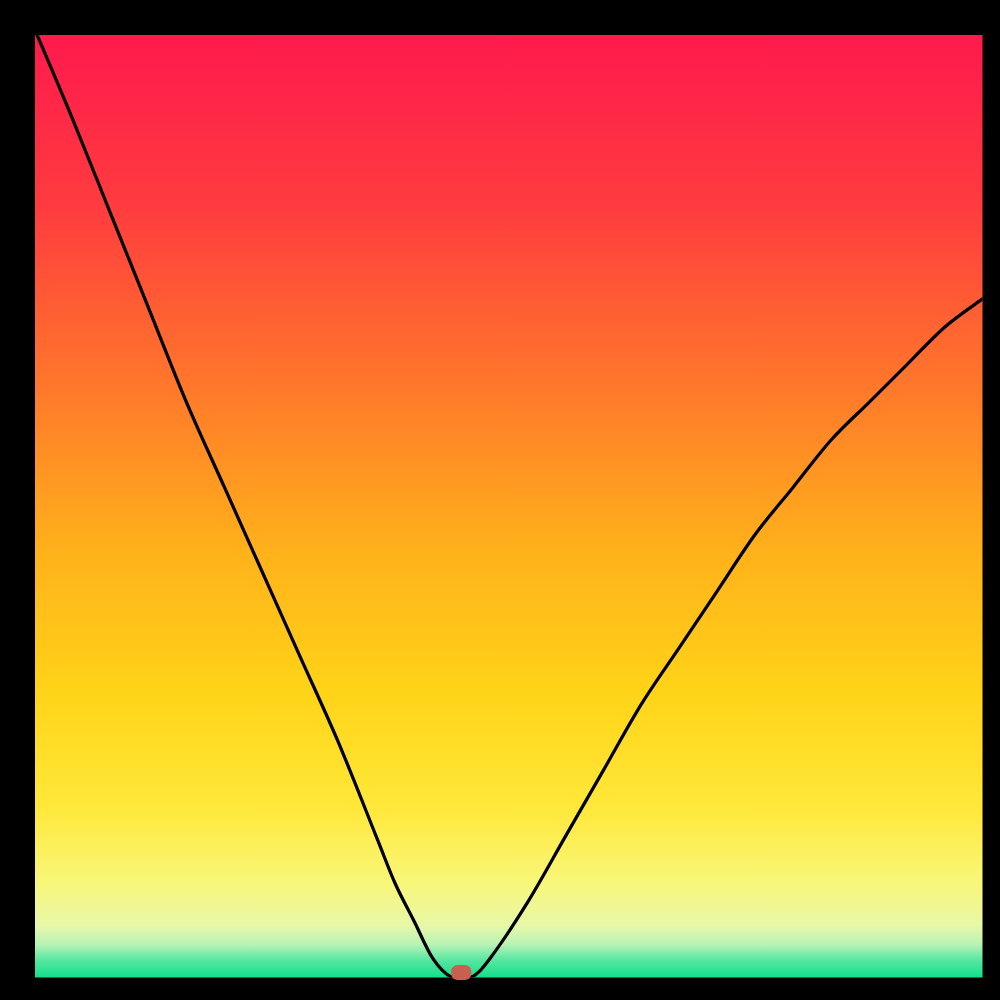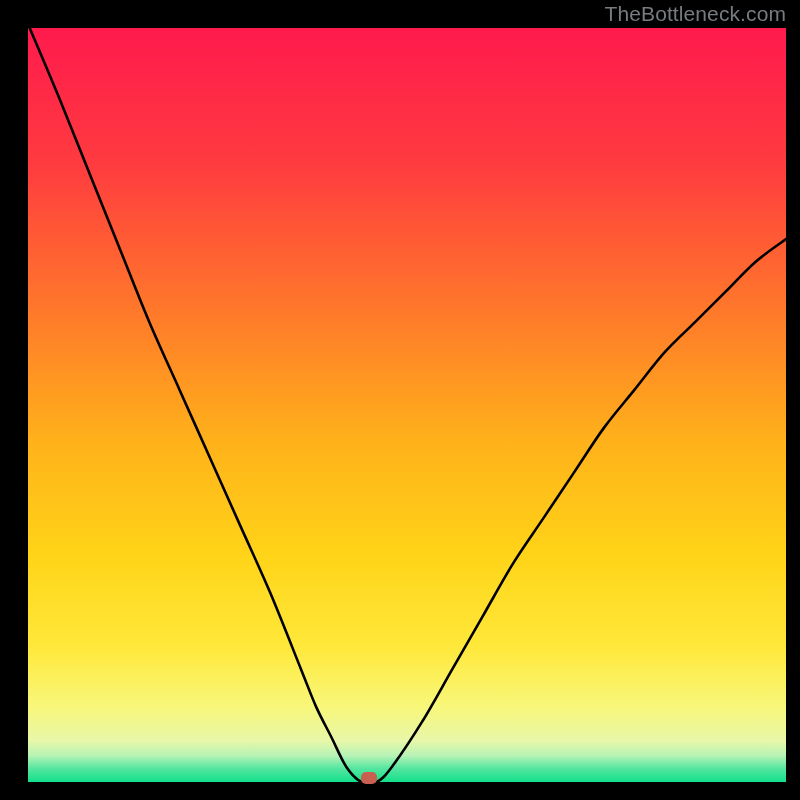--- a/index.html
+++ b/index.html
@@ -49,21 +49,20 @@
     width: 16px;
     height: 12px;
     border-radius: 5px;
     transform: translate(-50%, -50%);
   }
 </style>
 </head>
 <body>
 <div class="frame">
 
-  <div class="attribution">TheBottleneck.com</div>
 
   <div class="plot" id="plot" style="left: 28px; top: 28px; width: 758px; height: 754px;">
     <div class="gradient" id="gradient" style="background: linear-gradient(rgb(255, 26, 77) 0%, rgb(255, 59, 63) 18%, rgb(255, 122, 42) 38%, rgb(255, 178, 26) 55%, rgb(255, 212, 24) 70%, rgb(255, 232, 58) 82%, rgb(248, 247, 122) 90%, rgb(232, 247, 168) 94.5%, rgb(183, 243, 181) 96.5%, rgb(85, 230, 160) 98.2%, rgb(18, 224, 138) 100%);"></div>
     <svg class="curve" id="curveSvg" width="758" height="754" viewBox="0 0 758 754">
       <path id="curvePath" fill="none" stroke="#000000" stroke-width="2.6" stroke-linecap="round" d="M 0 -4 C 5.053333333333334 7.976666666666668, 20.21333333333333 43.31666666666668, 30.32 67.86000000000001 C 40.42666666666667 92.40333333333335, 50.53333333333333 118.12666666666665, 60.64 143.26 C 70.74666666666667 168.39333333333335, 80.85333333333332 193.52666666666676, 90.96 218.66000000000008 C 101.06666666666666 243.7933333333334, 111.17333333333333 270.18333333333334, 121.28 294.06 C 131.38666666666666 317.93666666666667, 141.49333333333334 339.29999999999995, 151.6 361.91999999999996 C 161.70666666666665 384.53999999999996, 171.81333333333333 407.16, 181.92 429.78000000000003 C 192.02666666666664 452.40000000000003, 202.13333333333333 475.02, 212.24 497.64 C 222.3466666666667 520.26, 232.45333333333335 541.6233333333333, 242.56 565.5 C 252.66666666666666 589.3766666666667, 265.3 622.05, 272.88 640.9 C 280.46 659.75, 282.9866666666667 667.29, 288.04 678.6 C 293.09333333333336 689.9100000000001, 298.14666666666665 698.7066666666667, 303.2 708.76 C 308.25333333333333 718.8133333333333, 313.3066666666667 731.38, 318.36 738.92 C 323.41333333333336 746.4599999999999, 328.46666666666664 751.4866666666667, 333.52 754 C 338.5733333333333 756.5133333333333, 343.62666666666667 756.5133333333333, 348.68 754 C 353.73333333333335 751.4866666666667, 356.26 748.9733333333334, 363.84 738.92 C 371.41999999999996 728.8666666666666, 384.05333333333334 710.0166666666667, 394.16 693.68 C 404.2666666666667 677.3433333333332, 414.37333333333333 658.4933333333333, 424.48 640.9 C 434.5866666666667 623.3066666666666, 444.6933333333333 605.7133333333334, 454.8 588.12 C 464.9066666666667 570.5266666666666, 475.0133333333333 551.6766666666667, 485.12 535.34 C 495.2266666666667 519.0033333333333, 505.33333333333337 505.18, 515.44 490.1 C 525.5466666666667 475.02000000000004, 535.6533333333333 459.94, 545.76 444.86 C 555.8666666666667 429.78000000000003, 565.9733333333334 413.4433333333333, 576.08 399.62 C 586.1866666666667 385.7966666666667, 596.2933333333333 374.4866666666666, 606.4 361.91999999999996 C 616.5066666666667 349.3533333333333, 626.6133333333333 335.53000000000003, 636.72 324.22 C 646.8266666666667 312.91, 656.9333333333333 304.11333333333334, 667.04 294.06 C 677.1466666666666 284.00666666666666, 687.2533333333333 273.9533333333333, 697.36 263.9 C 707.4666666666667 253.84666666666664, 717.5733333333333 242.53666666666666, 727.68 233.74 C 737.7866666666666 224.94333333333336, 752.9466666666667 214.89000000000001, 758 211.12"></path>
     </svg>
     <div class="marker" id="marker" style="background: rgb(201, 96, 79); left: 341.1px; top: 750.23px;"></div>
   </div>
 
 </div>

